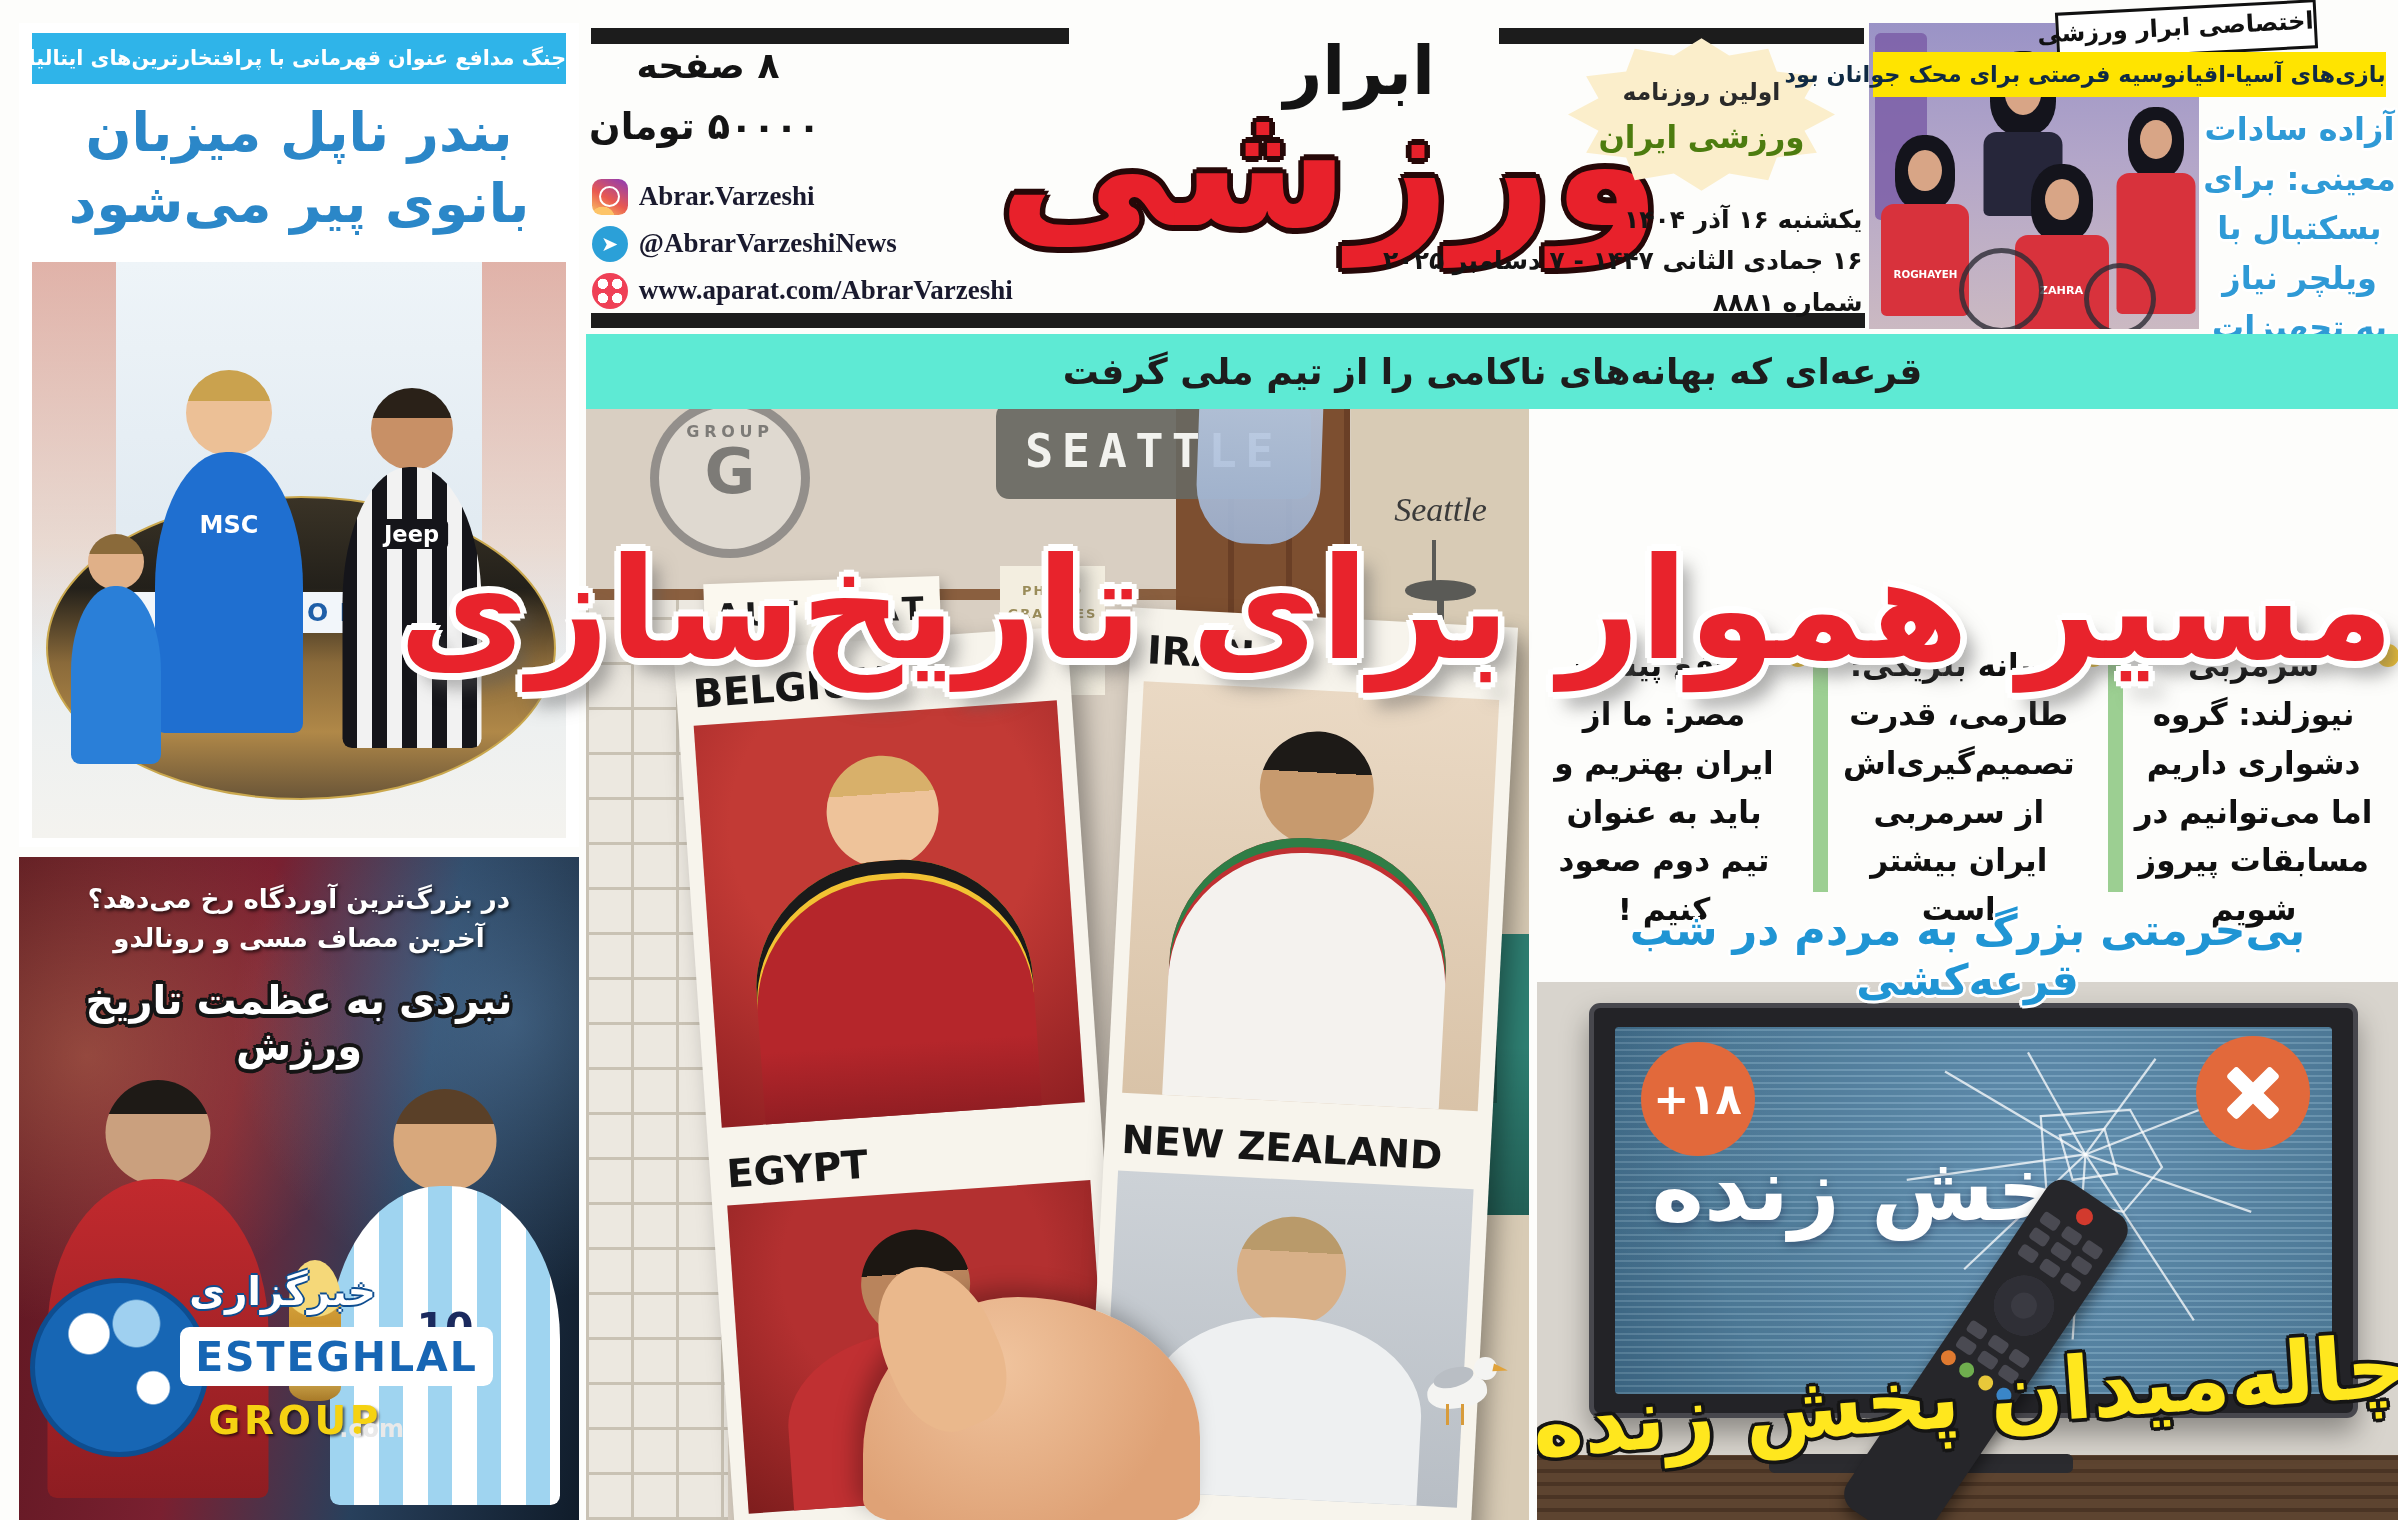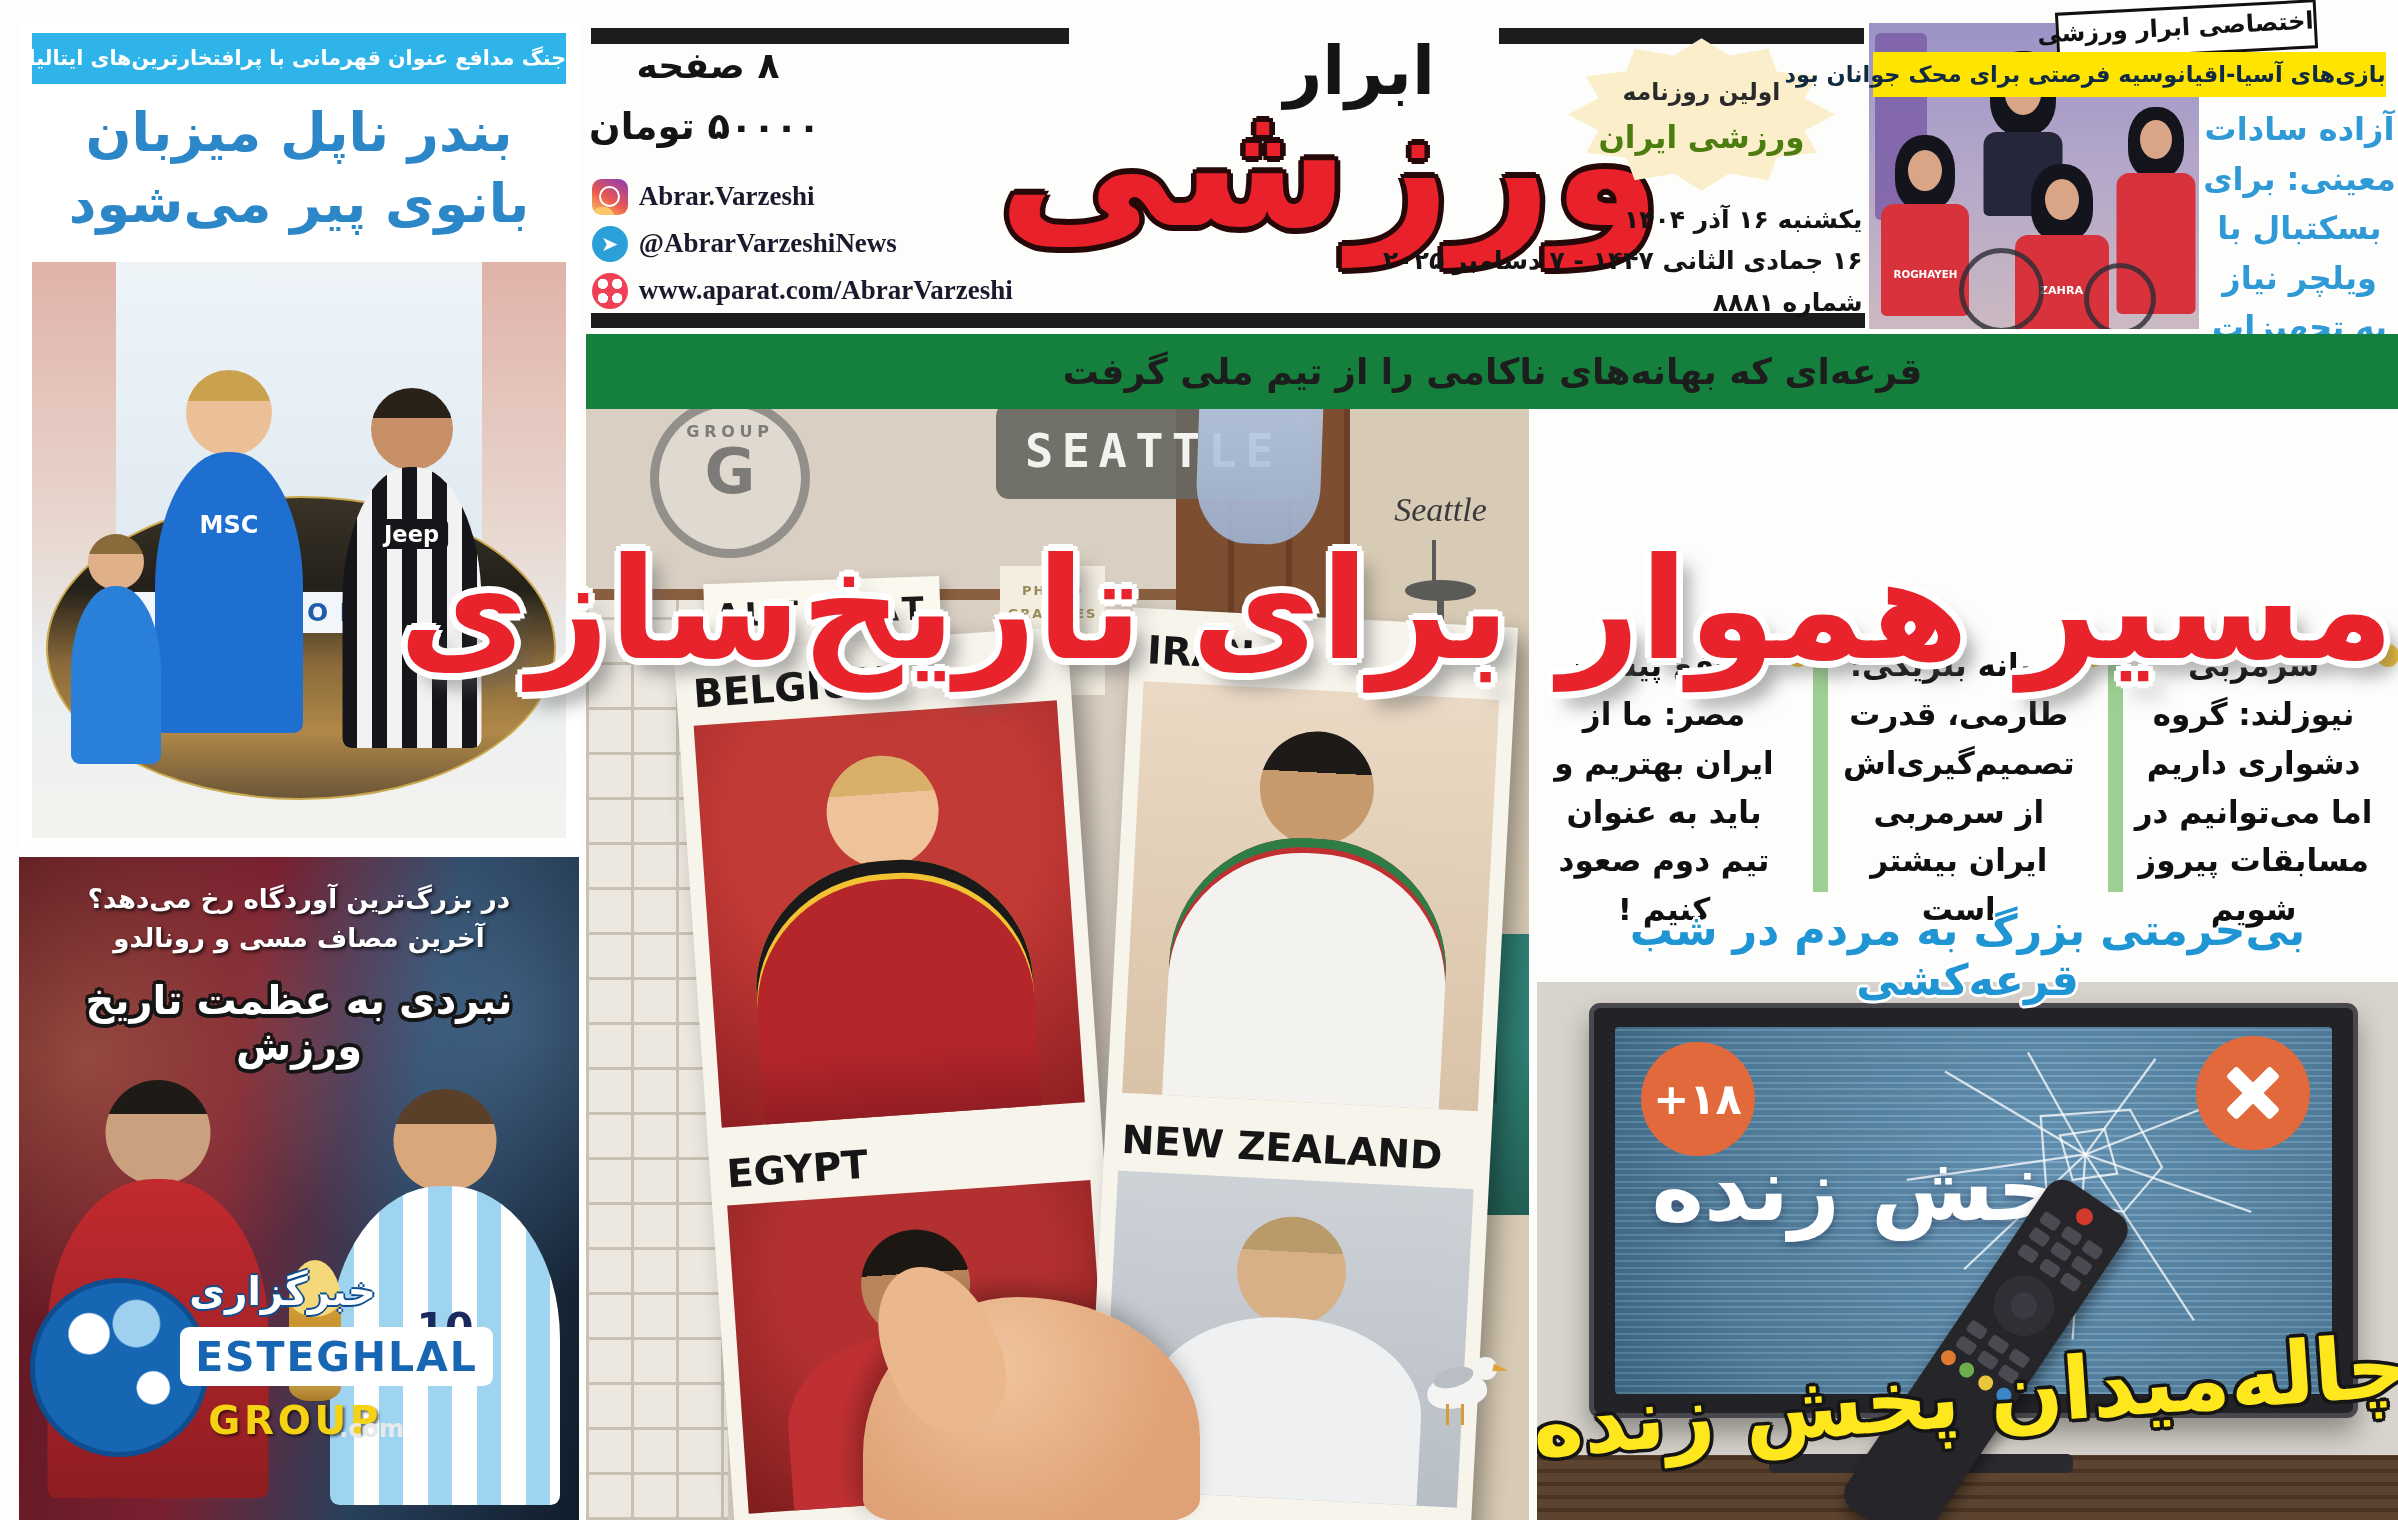--- a/index.html
+++ b/index.html
@@ -97,21 +97,21 @@
   .wbf .vest{position:absolute;left:50%;transform:translateX(-50%);background:#d8323c;border-radius:13px 13px 5.6px 5.6px;
              color:#fff;font-weight:bold;text-align:center;}
   .wheel{position:absolute;border:5.6px solid #2c2c34;border-radius:50%;opacity:.8;}
   .tr-tag{left:187px;top:5.6px;width:255px;height:43px;background:#fff;border:3.7px solid #111;
           transform:rotate(-3deg);font-size:24px;font-weight:bold;line-height:37px;color:#111;}
   .tr-strip{left:3.7px;top:52px;width:513px;height:45px;background:#ffe400;color:#102a43;
             font-weight:bold;font-size:22.5px;line-height:45px;letter-spacing:-0.5px;}
   .tr-quote{left:334px;top:105px;width:193px;color:#2f9ad6;font-weight:bold;font-size:32px;line-height:1.55;}
 
   
-  .topline{left:586px;top:334px;width:1813px;height:75px;background:#15803d;color:#1d1d1d;
+  .topline{left:586px;top:334px;width:1813px;height:75px;background:#5eead4;color:#1d1d1d;
            font-weight:bold;font-size:36px;line-height:75px;z-index:5;}
   .main-headline{left:590px;top:420px;width:1804px;z-index:60;color:#e8232c;font-weight:bold;
                  font-size:141px;line-height:1.35;}
 
   
   .cphoto{left:586px;top:409px;width:943px;height:1111px;background:#d9cfc2;overflow:hidden;}
   .tiles{left:0;top:190px;width:142px;height:921px;background:#ece8e0;
          background-image:repeating-linear-gradient(0deg,#c9c2b4 0 2.8px,transparent 2.8px 45px),
                           repeating-linear-gradient(90deg,#c9c2b4 0 2.8px,transparent 2.8px 45px);}
   .wood-div{left:0;top:180px;width:600px;height:11.2px;background:#8a5f3f;}

